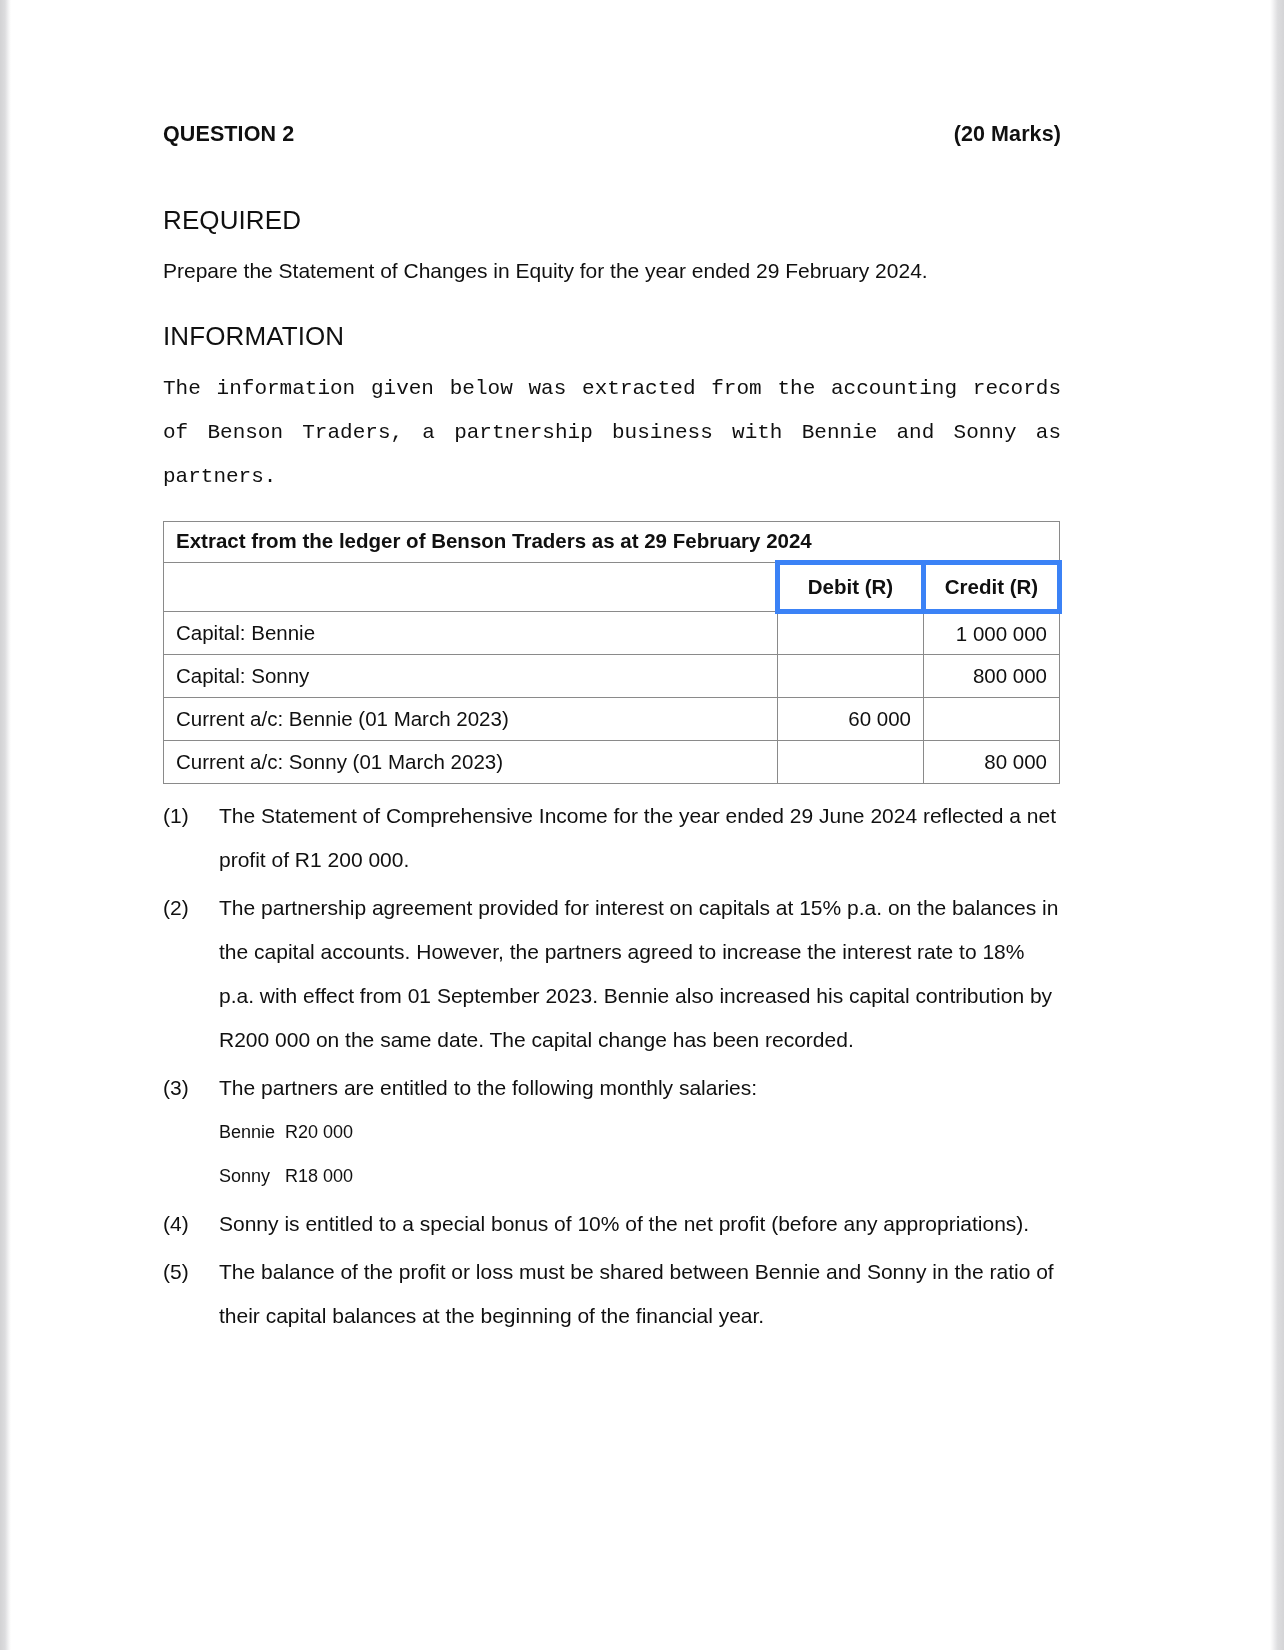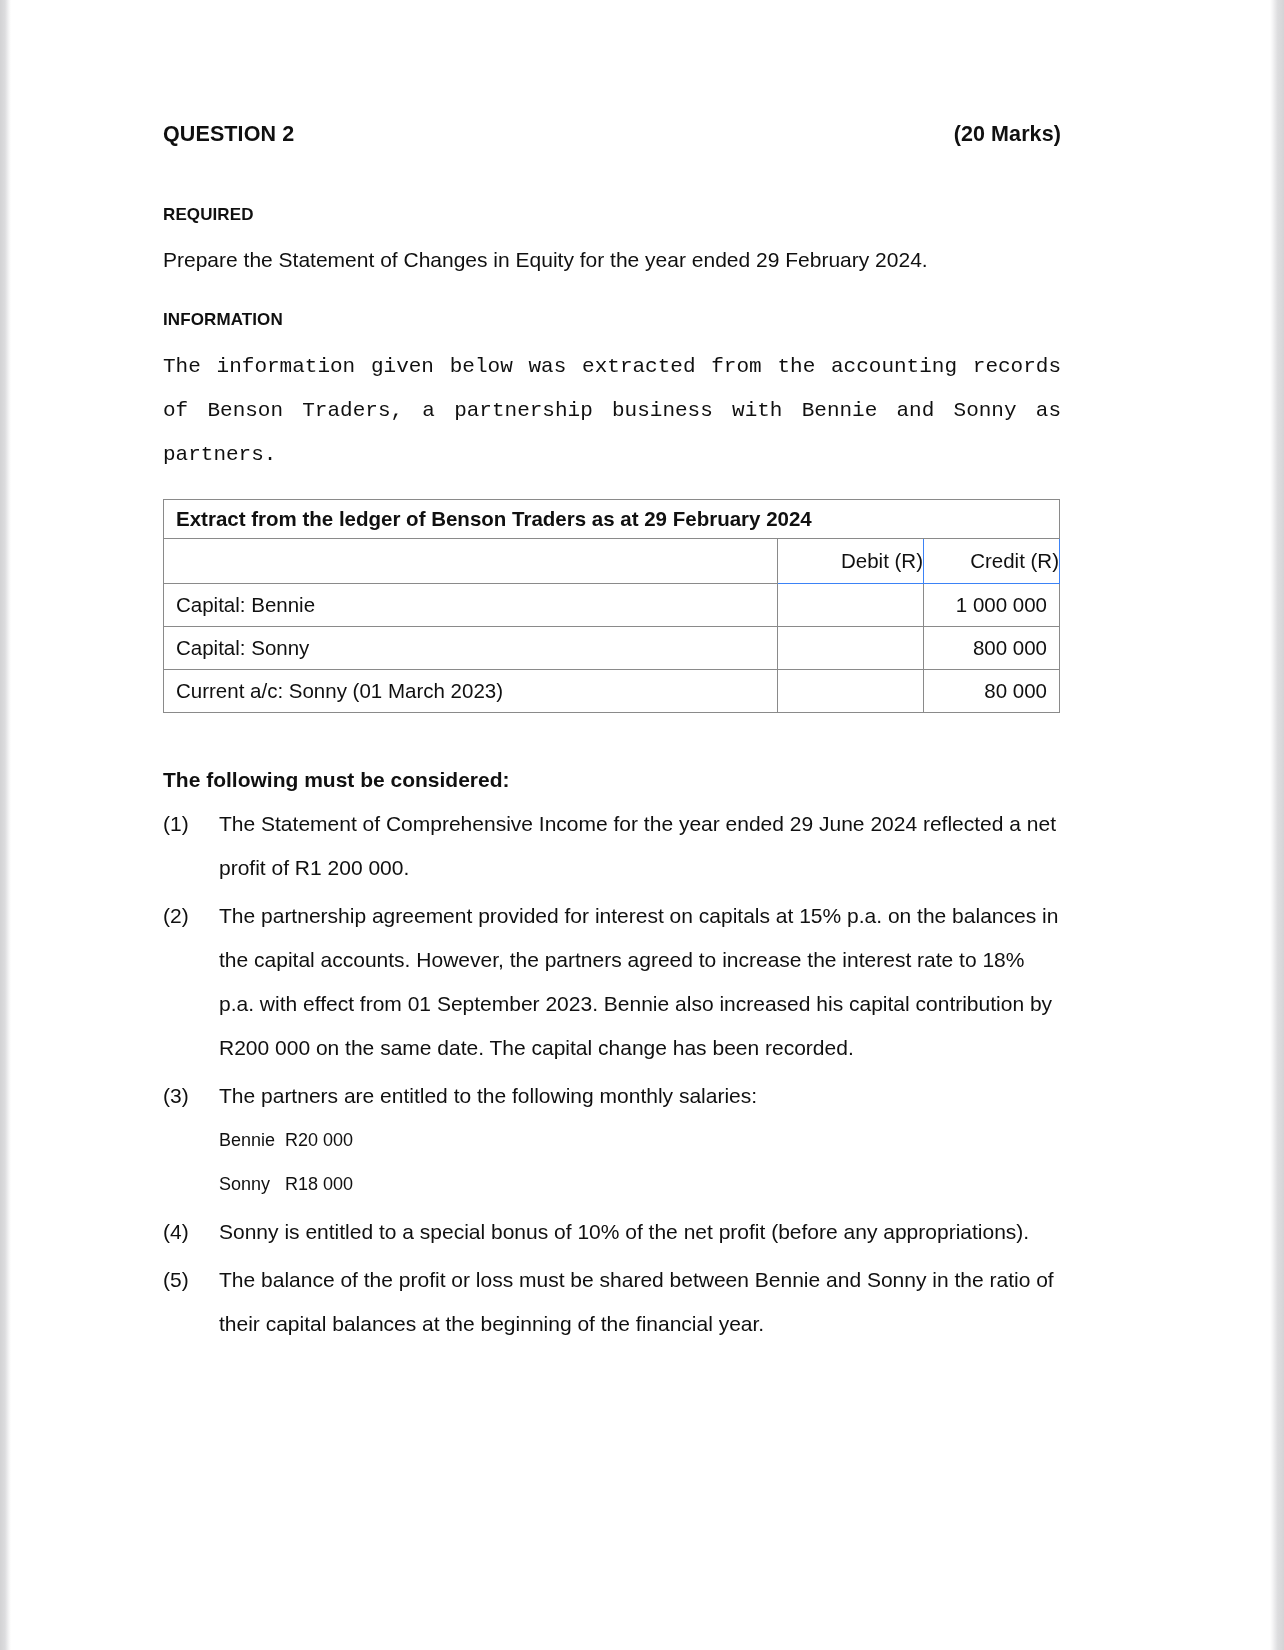--- a/index.html
+++ b/index.html
@@ -53,22 +53,22 @@
   }
   .q-title, .marks {
     font-size: 21.5px;
     font-weight: bold;
     letter-spacing: 0.1px;
     white-space: nowrap;
   }
 
   
   .heading {
-    font-size: 17px;
-    font-weight: bold;
+    font-size: 26px;
+    font-weight: normal;
     margin-top: 58px;
     letter-spacing: 0.1px;
   }
   .heading.tight { margin-top: 28px; }
 
   .para {
     font-size: 21px;
     line-height: 44px;
     margin-top: 13px;
   }
@@ -95,24 +95,24 @@
   }
   .ledger .title-cell {
     font-weight: bold;
     font-size: 20.5px;
     height: 38px;
     padding: 0 0 0 12px;
     text-align: left;
     border-bottom: 1px solid #8a8a8a;
   }
   .ledger .col-head {
-    font-weight: normal;
-    text-align: right;
+    font-weight: bold;
+    text-align: center;
     height: 44px;
-    border: 1px solid #3b82f6;
+    border: 5px solid #3b82f6;
   }
   .ledger .blank-head {
     border: 1px solid #8a8a8a;
   }
   .ledger .desc {
     height: 42px;
     padding-left: 12px;
     text-align: left;
     white-space: nowrap;
   }
@@ -197,28 +197,32 @@
           <td class="desc">Capital: Bennie</td>
           <td class="amt"></td>
           <td class="amt">1 000 000</td>
         </tr>
         <tr>
           <td class="desc">Capital: Sonny</td>
           <td class="amt"></td>
           <td class="amt">800 000</td>
         </tr>
         <tr>
+          <td class="desc">Current a/c: Bennie (01 March 2023)</td>
+          <td class="amt">60 000</td>
+          <td class="amt"></td>
+        </tr>
+        <tr>
           <td class="desc">Current a/c: Sonny (01 March 2023)</td>
           <td class="amt"></td>
           <td class="amt">80 000</td>
         </tr>
       </tbody>
     </table>
 
-    <div class="considered-heading">The following must be considered:</div>
 
     <div class="num-list">
 
       <div class="num-item">
         <div class="num-marker">(1)</div>
         <div class="num-body">The Statement of Comprehensive Income for the year ended 29 June 2024 reflected a net profit of R1 200 000.</div>
       </div>
 
       <div class="num-item">
         <div class="num-marker">(2)</div>

